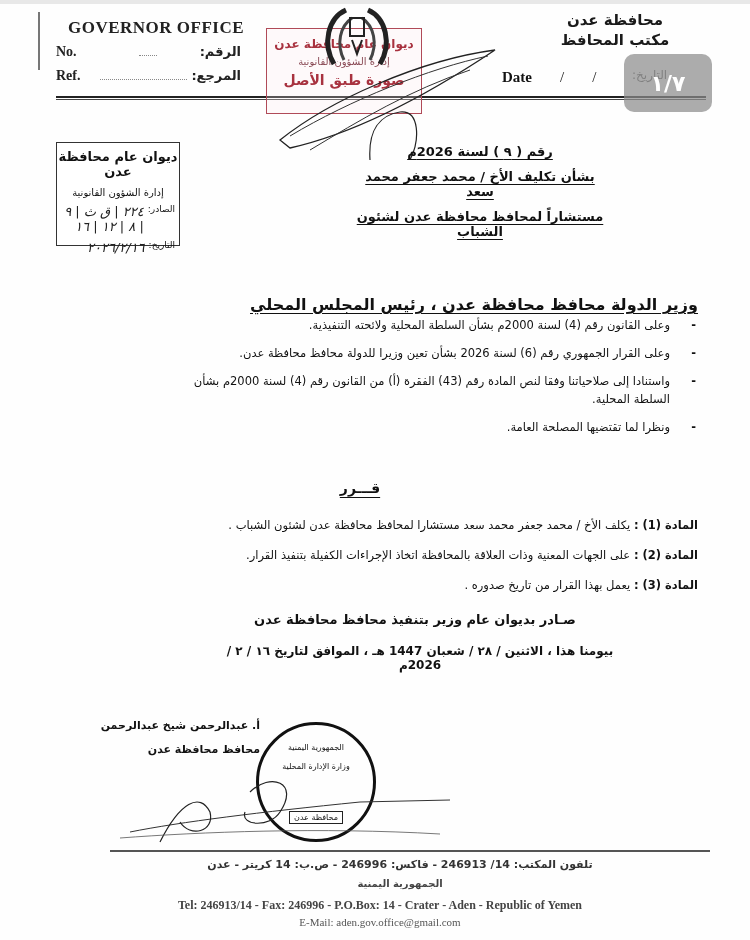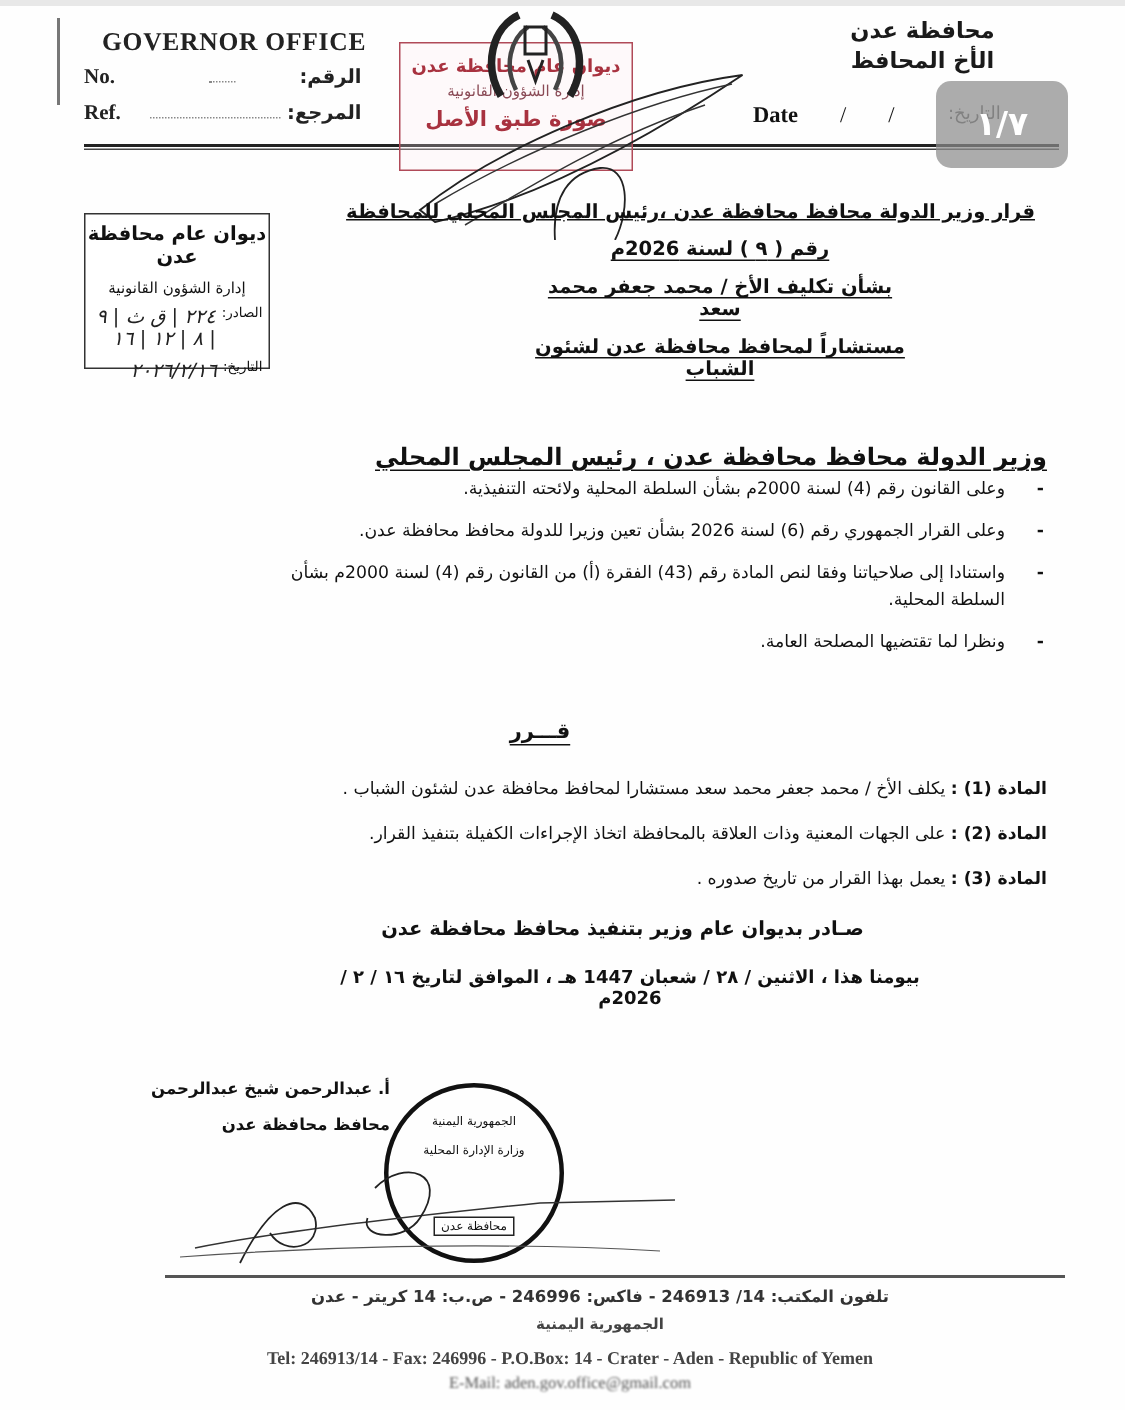--- a/index.html
+++ b/index.html
@@ -95,21 +95,21 @@
     <span class="lbl-ar">الرقم:</span>
   </div>
   <div class="ref-row row-ref">
     <span class="lbl-en">Ref.</span>
     <span class="dots"></span>
     <span class="lbl-ar">المرجع:</span>
   </div>
 
   <div class="org-ar">
     <div>محافظة عدن</div>
-    <div>الأخ المحافظ</div>
+    <div>مكتب المحافظ</div>
   </div>
   <div class="date-row">
     <span>Date</span>
     <span class="slash">/</span>
     <span class="slash">/</span>
   </div>
   <div class="date-ar">التاريخ:</div>
 
   <div class="header-line1"></div>
   <div class="header-line2"></div>
@@ -143,21 +143,20 @@
       <span>الصادر:</span>
       <span class="hand">٢٢٤ | ق ث | ٩ | ٨ | ١٢ | ١٦</span>
     </div>
     <div class="r4">
       <span>التاريخ:</span>
       <span class="hand">٢٠٢٦/٢/١٦</span>
     </div>
   </div>
 
   <div class="title-block">
-    <div class="t1">قرار وزير الدولة محافظ محافظة عدن ،رئيس المجلس المحلي للمحافظة</div>
     <div class="t t2">رقم ( ٩ ) لسنة 2026م</div>
     <div class="t t2">بشأن تكليف الأخ / محمد جعفر محمد سعد</div>
     <div class="t t2">مستشاراً لمحافظ محافظة عدن لشئون الشباب</div>
   </div>
 
   <div class="body-ar preamble-head">وزير الدولة محافظ محافظة عدن ، رئيس المجلس المحلي</div>
   <ul class="body-ar recitals">
     <li>وعلى القانون رقم (4) لسنة 2000م بشأن السلطة المحلية ولائحته التنفيذية.</li>
     <li>وعلى القرار الجمهوري رقم (6) لسنة 2026 بشأن تعين وزيرا للدولة محافظ محافظة عدن.</li>
     <li>واستنادا إلى صلاحياتنا وفقا لنص المادة رقم (43) الفقرة (أ) من القانون رقم (4) لسنة 2000م بشأن السلطة المحلية.</li>

